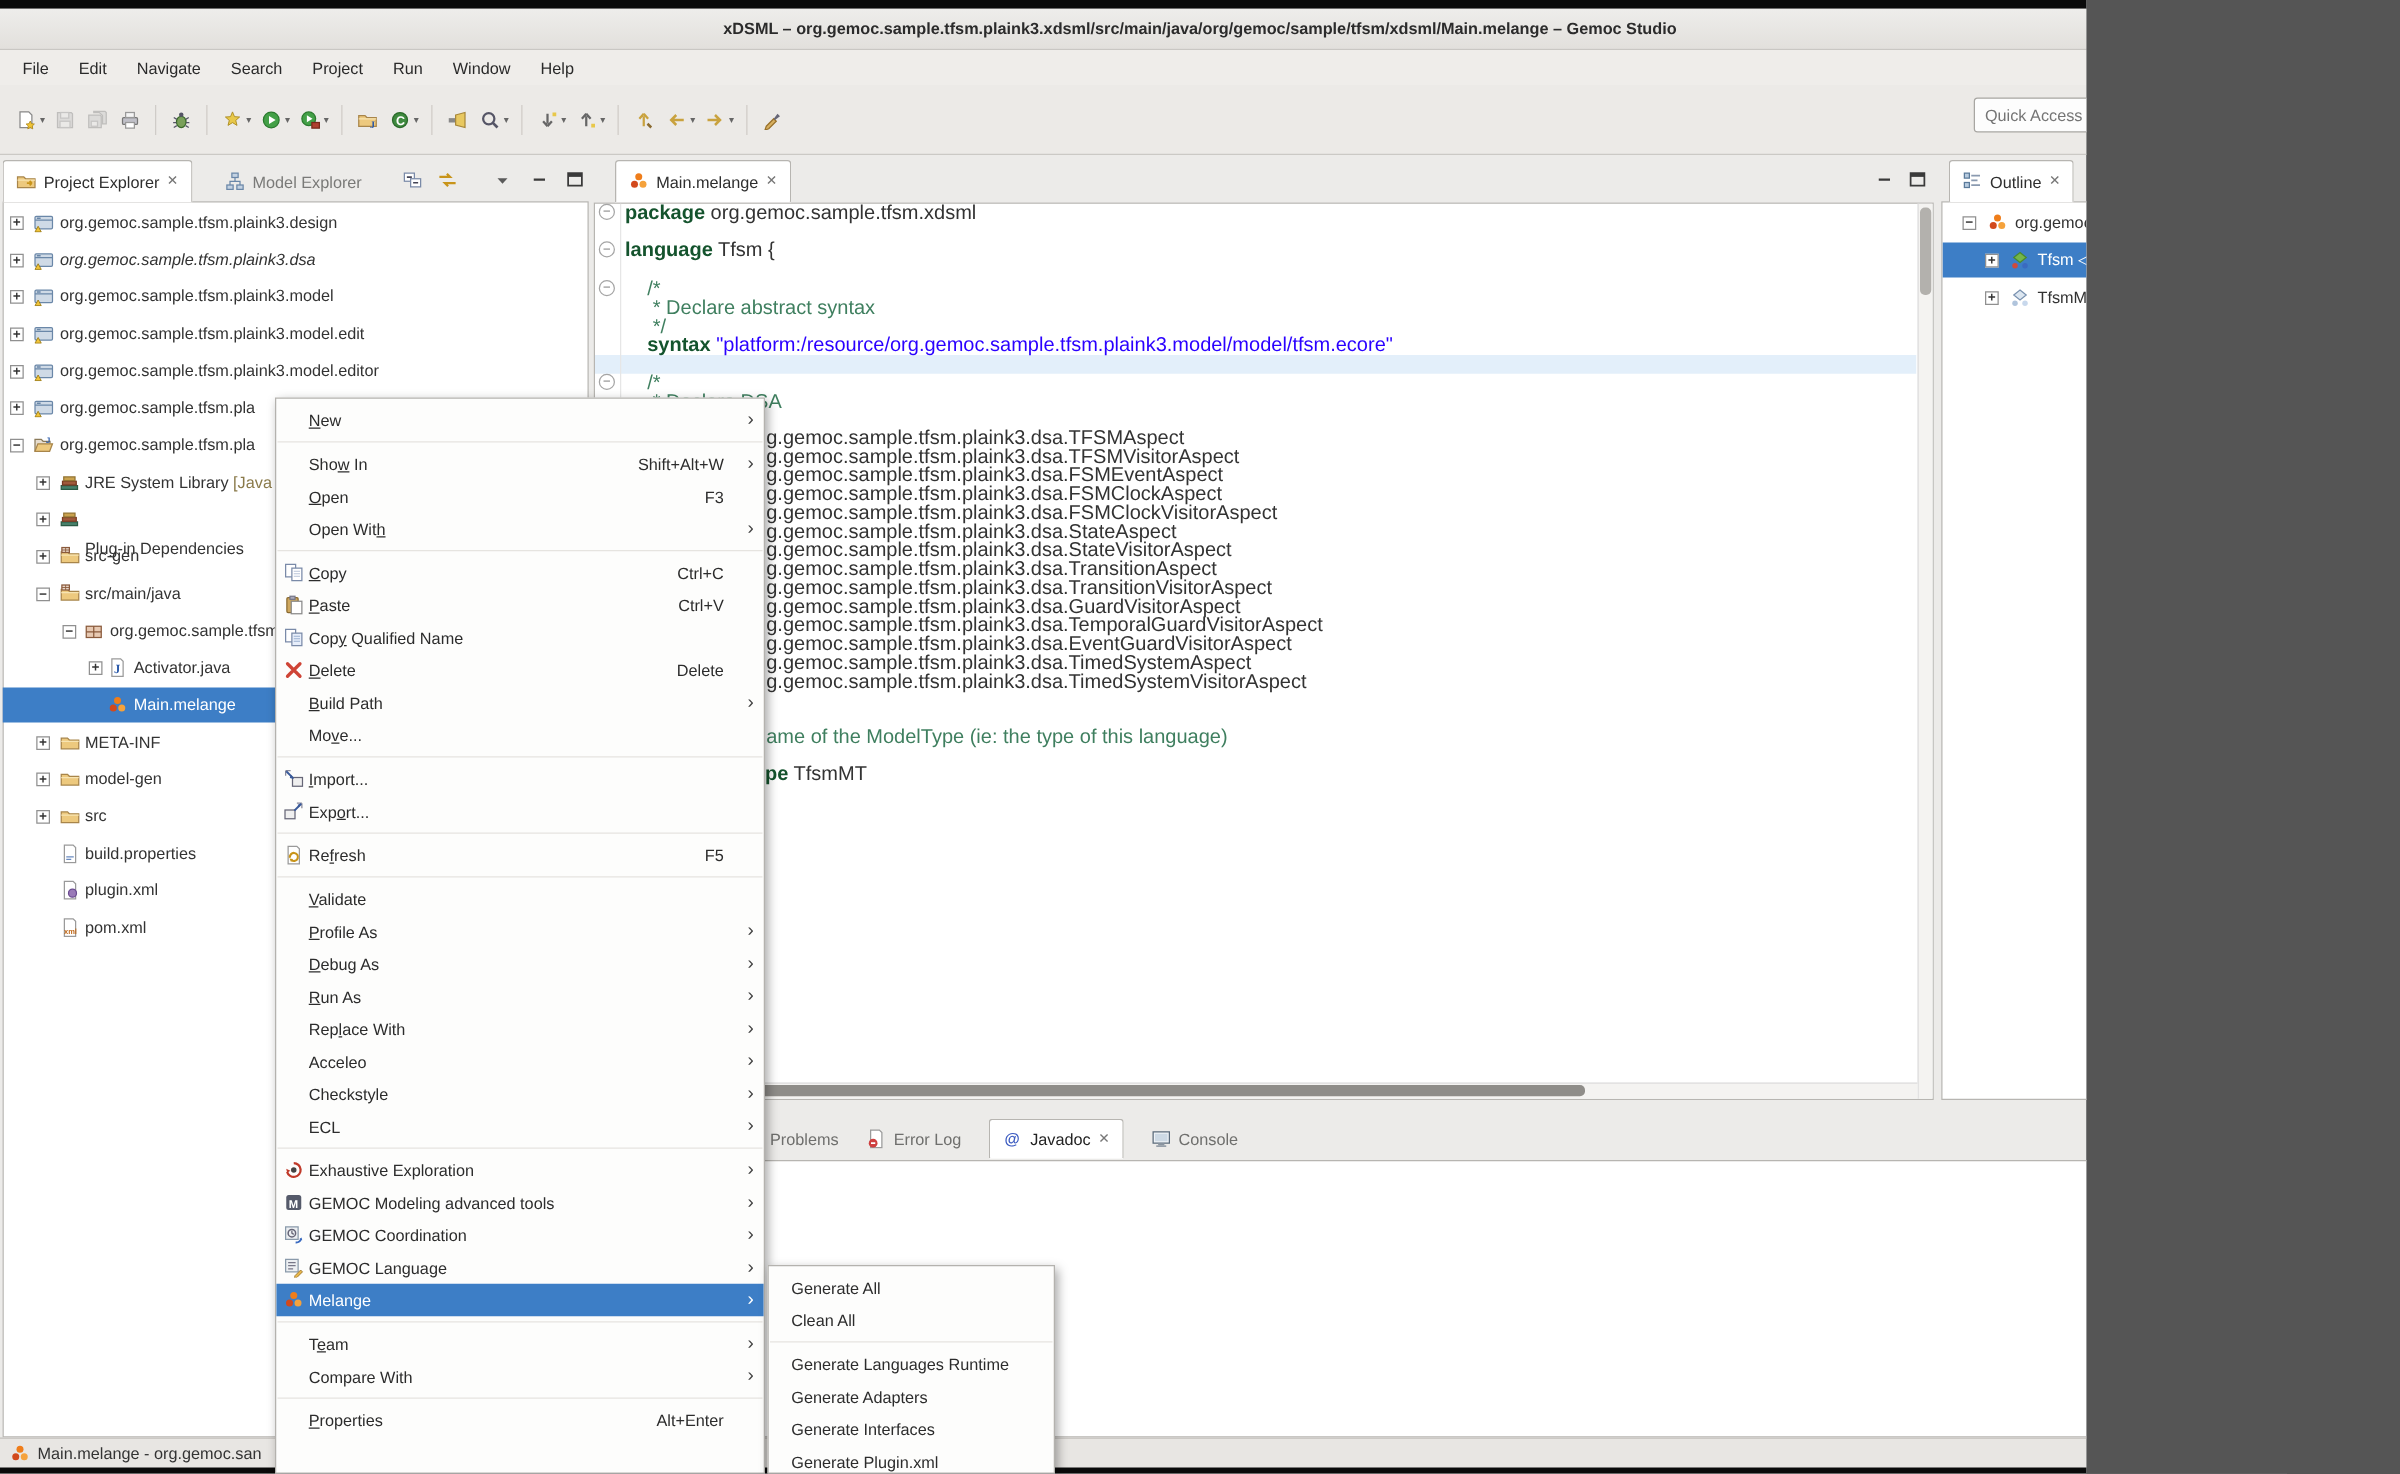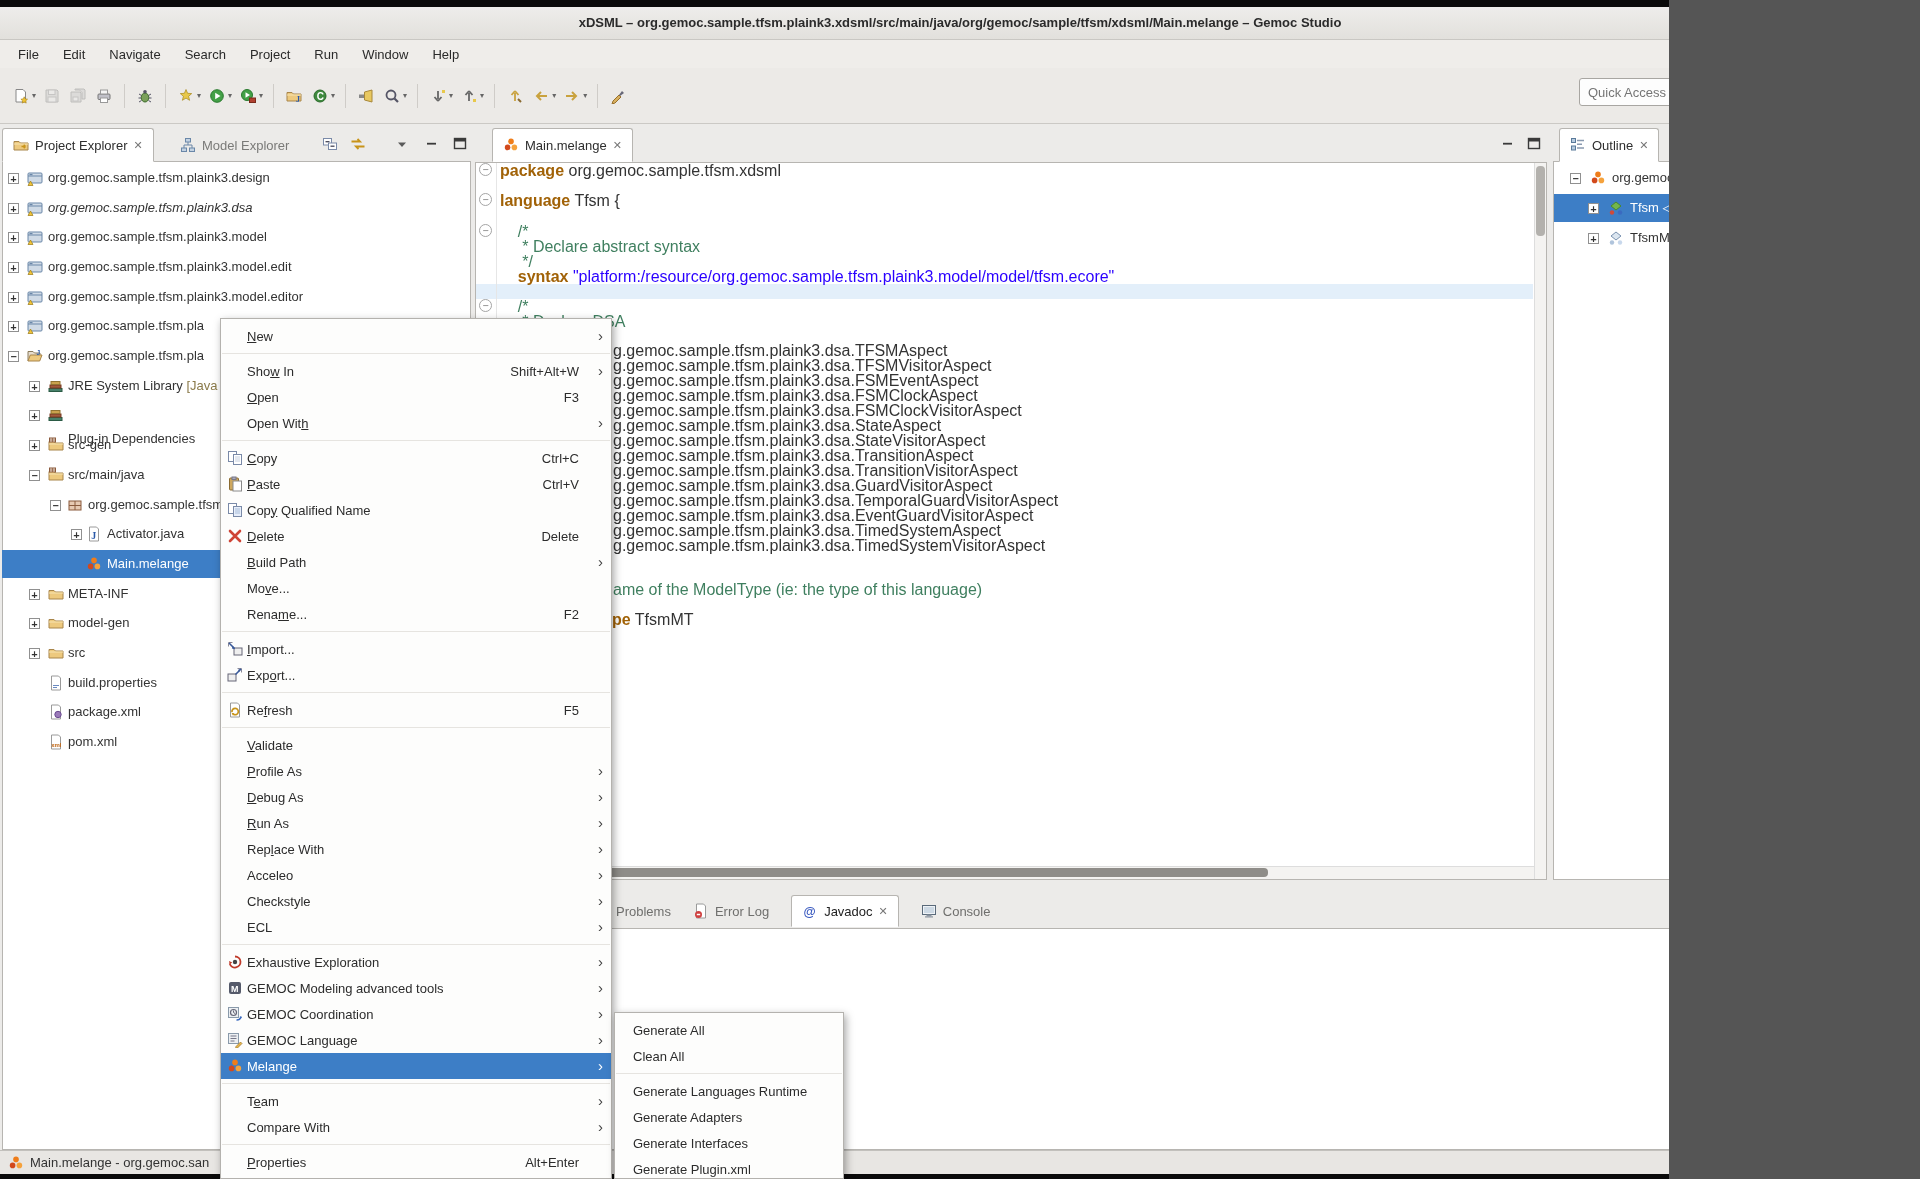--- a/index.html
+++ b/index.html
@@ -49,21 +49,21 @@
   .trow .exp { top:9px; }
   .trow.sel { background:#3d7ec6; }
   .trow.sel .lbl { color:#fff; }
   .suffix { color:#8a7a4a; }
 
   
   #code-area { position:absolute; left:475px; top:162px; width:1072px; height:718px; background:#fff;
                border:1px solid #b7b5b1; overflow:hidden;
                font:12.5px/15px "DejaVu Sans Mono",monospace; }
   .codeline { position:absolute; left:500px; white-space:pre; height:15px; }
-  .kw { color:#a16207; font-weight:bold; }
+  .kw { color:#14532d; font-weight:bold; }
   .cm { color:#3f7f5f; }
   .st { color:#2a00ff; }
   .fold { position:absolute; left:479px; width:13px; height:13px; border:1px solid #a5a5a5; border-radius:50%;
           font:10px/11px "DejaVu Sans Mono",monospace; text-align:center; color:#888; background:#fff; }
   #cur-line { position:absolute; left:476px; top:284px; width:1057px; height:15px; background:#e3effa; }
   #fold-rule { position:absolute; left:496px; top:163px; width:1px; height:704px; background:#e6e6e6; }
   #vscroll { position:absolute; left:1534px; top:163px; width:12px; height:716px; background:#f4f3f1; border-left:1px solid #ddd; }
   #vthumb { position:absolute; left:1536px; top:166px; width:9px; height:70px; background:#b3b1ad; border-radius:4px; }
   #hscroll { position:absolute; left:476px; top:866px; width:1058px; height:13px; background:#f4f3f1; border-top:1px solid #ddd; }
   #hthumb { position:absolute; left:480px; top:868px; width:788px; height:9px; background:#8f8d89; border-radius:4px; }
@@ -584,21 +584,21 @@
         </span>
         <span class="lbl" style="left: 66px;">build.properties</span>
       </div>
       <div class="trow" style="top: 536.45px;">
         <span class="icon16 ic" style="left: 46px;">
           <svg width="16" height="16" viewBox="0 0 16 16">
             <path d="M3.5 1h7l2 2v12h-9z" fill="#fff" stroke="#9a9a9a"></path>
             <circle cx="10" cy="10.5" r="3.2" fill="#9a7ab8" stroke="#6a4a90"></circle>
           </svg>
         </span>
-        <span class="lbl" style="left: 66px;">package.xml</span>
+        <span class="lbl" style="left: 66px;">plugin.xml</span>
       </div>
       <div class="trow" style="top: 566.15px;">
         <span class="icon16 ic" style="left: 46px;">
           <svg width="16" height="16" viewBox="0 0 16 16">
             <path d="M3.5 1h7l2 2v12h-9z" fill="#fff" stroke="#9a9a9a"></path>
             <text x="3.2" y="13" font-size="6" font-weight="bold" fill="#c06818">xml</text>
           </svg>
         </span>
         <span class="lbl" style="left: 66px;">pom.xml</span>
       </div>
@@ -939,26 +939,20 @@
         <span class="mi-label"><u>B</u>uild Path</span>
         <span class="mi-short"></span>
         <span class="mi-arrow">›</span>
       </div>
       <div class="mi">
         <span class="mi-icon"></span>
         <span class="mi-label">Mo<u>v</u>e...</span>
         <span class="mi-short"></span>
         <span class="mi-arrow"></span>
       </div>
-      <div class="mi">
-        <span class="mi-icon"></span>
-        <span class="mi-label">Rena<u>m</u>e...</span>
-        <span class="mi-short">F2</span>
-        <span class="mi-arrow"></span>
-      </div>
       <div class="msep"></div>
       <div class="mi">
         <span class="mi-icon">
           <svg width="16" height="16" viewBox="0 0 16 16">
             <rect x="7" y="7" width="8" height="7" fill="#efefef" stroke="#667"></rect>
             <path d="M1.5 1.5h4M1.5 1.5v4" stroke="#889"></path>
             <path d="M2 2l5.5 5.5" stroke="#3a5a9a" stroke-width="1.6"></path>
             <path d="M8.2 8.2L4.8 7.4l1-2.6z" fill="#3a5a9a"></path>
           </svg>
         </span>

